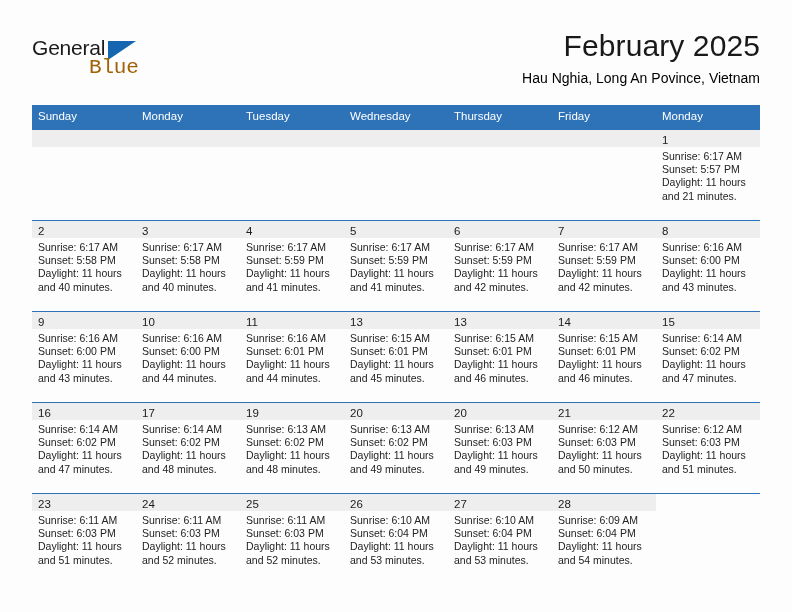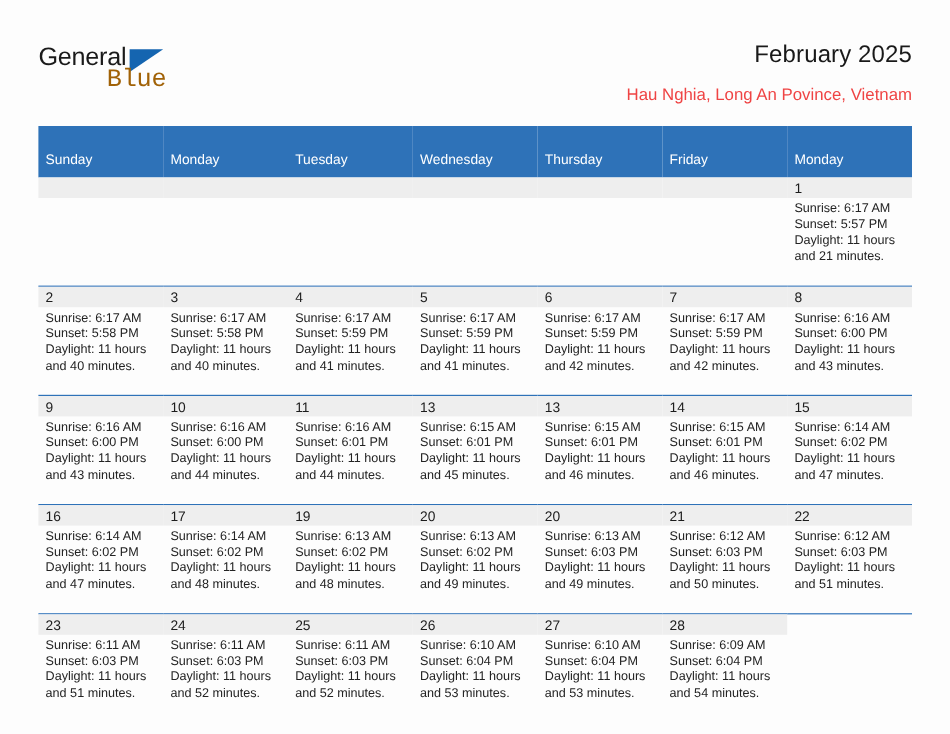--- a/index.html
+++ b/index.html
@@ -64,51 +64,51 @@
     line-height: 24px;
     font-family: Liberation Mono, monospace;
   }
   .title-block {
     position: absolute;
     right: 0;
     top: 0;
     text-align: right;
   }
   .cal-title {
-    font-size: 20px;
+    font-size: 30px;
     color: #191919;
     line-height: 32px;
     font-weight: normal;
     margin: 0;
     letter-spacing: 0.1px;
   }
   .cal-location {
     font-size: 14px;
-    color: #ef4444;
+    color: #000000;
     line-height: 20px;
     margin: 6px 0 0 0;
     font-weight: normal;
   }
 
   
   .calendar {
     position: absolute;
     left: 32px;
     top: 105px;
     width: 728px;
     border-collapse: collapse;
     table-layout: fixed;
   }
   .calendar th {
     background: #2e72b8;
     color: #ffffff;
     font-size: 11.5px;
     font-weight: normal;
     text-align: left;
-    padding: 20px 0 5px 6px;
+    padding: 2px 0 5px 6px;
     height: 18px;
     vertical-align: middle;
     border: none;
   }
   .calendar td {
     width: 104px;
     height: 90px;
     vertical-align: top;
     padding: 0;
     border: none;

